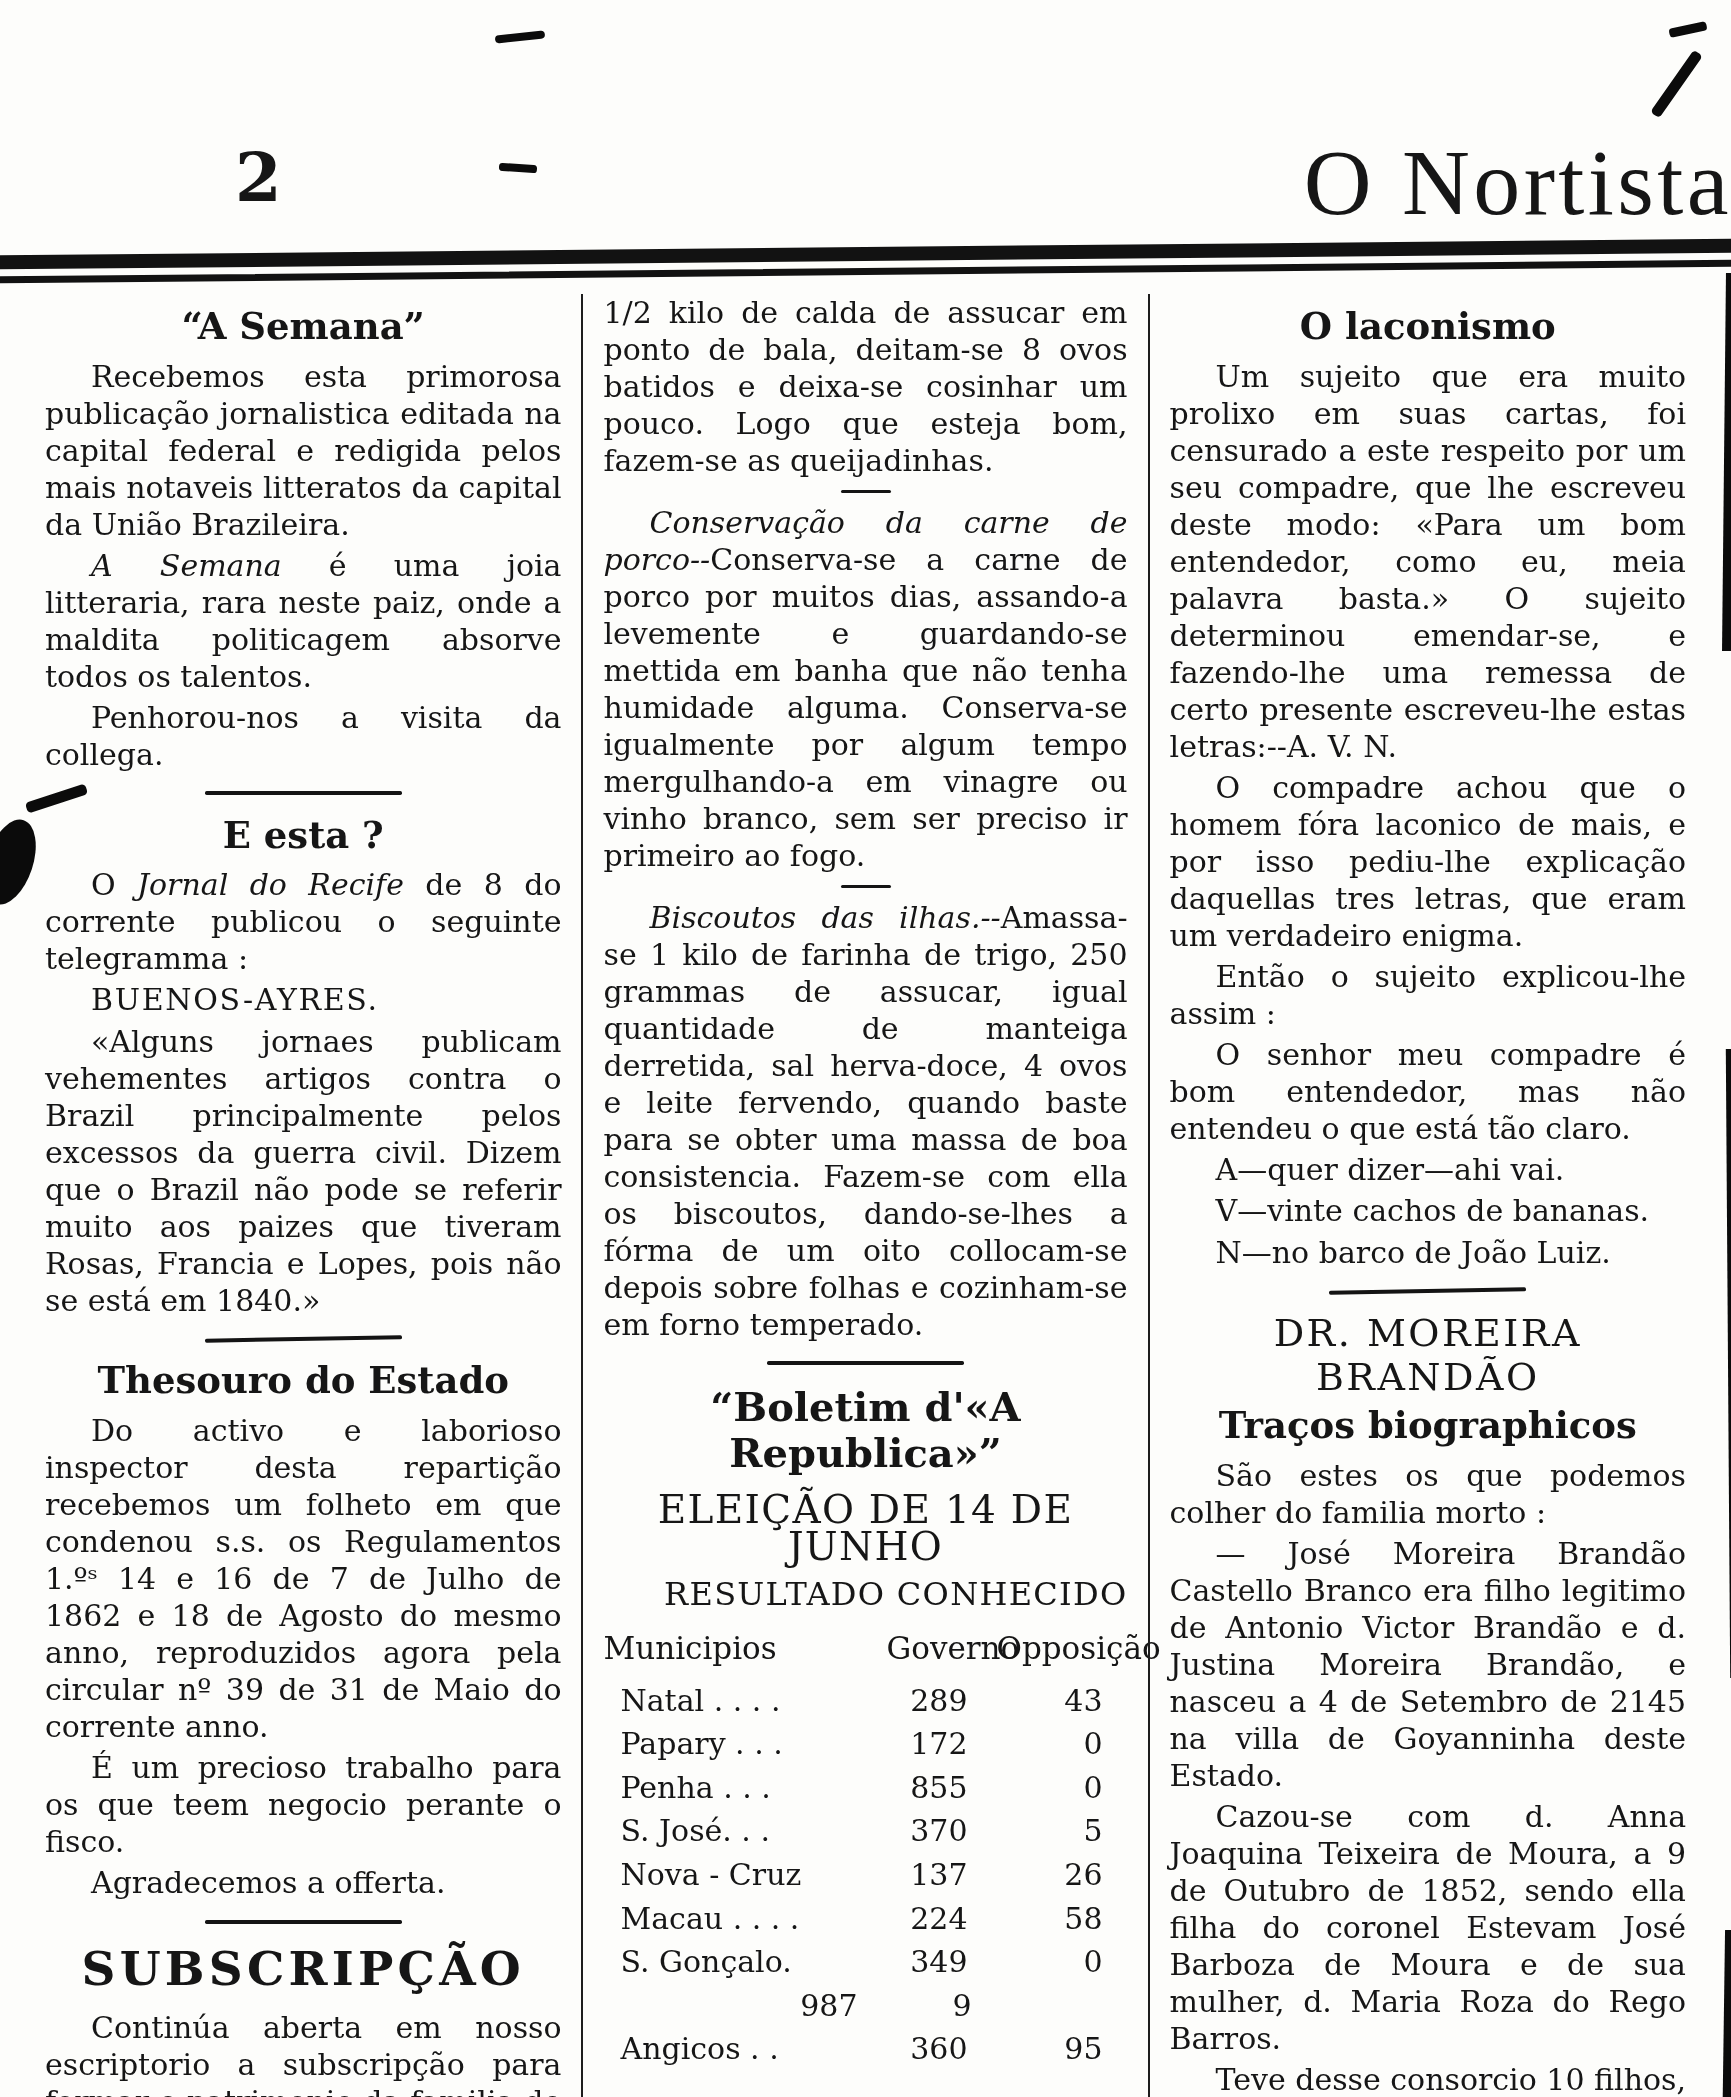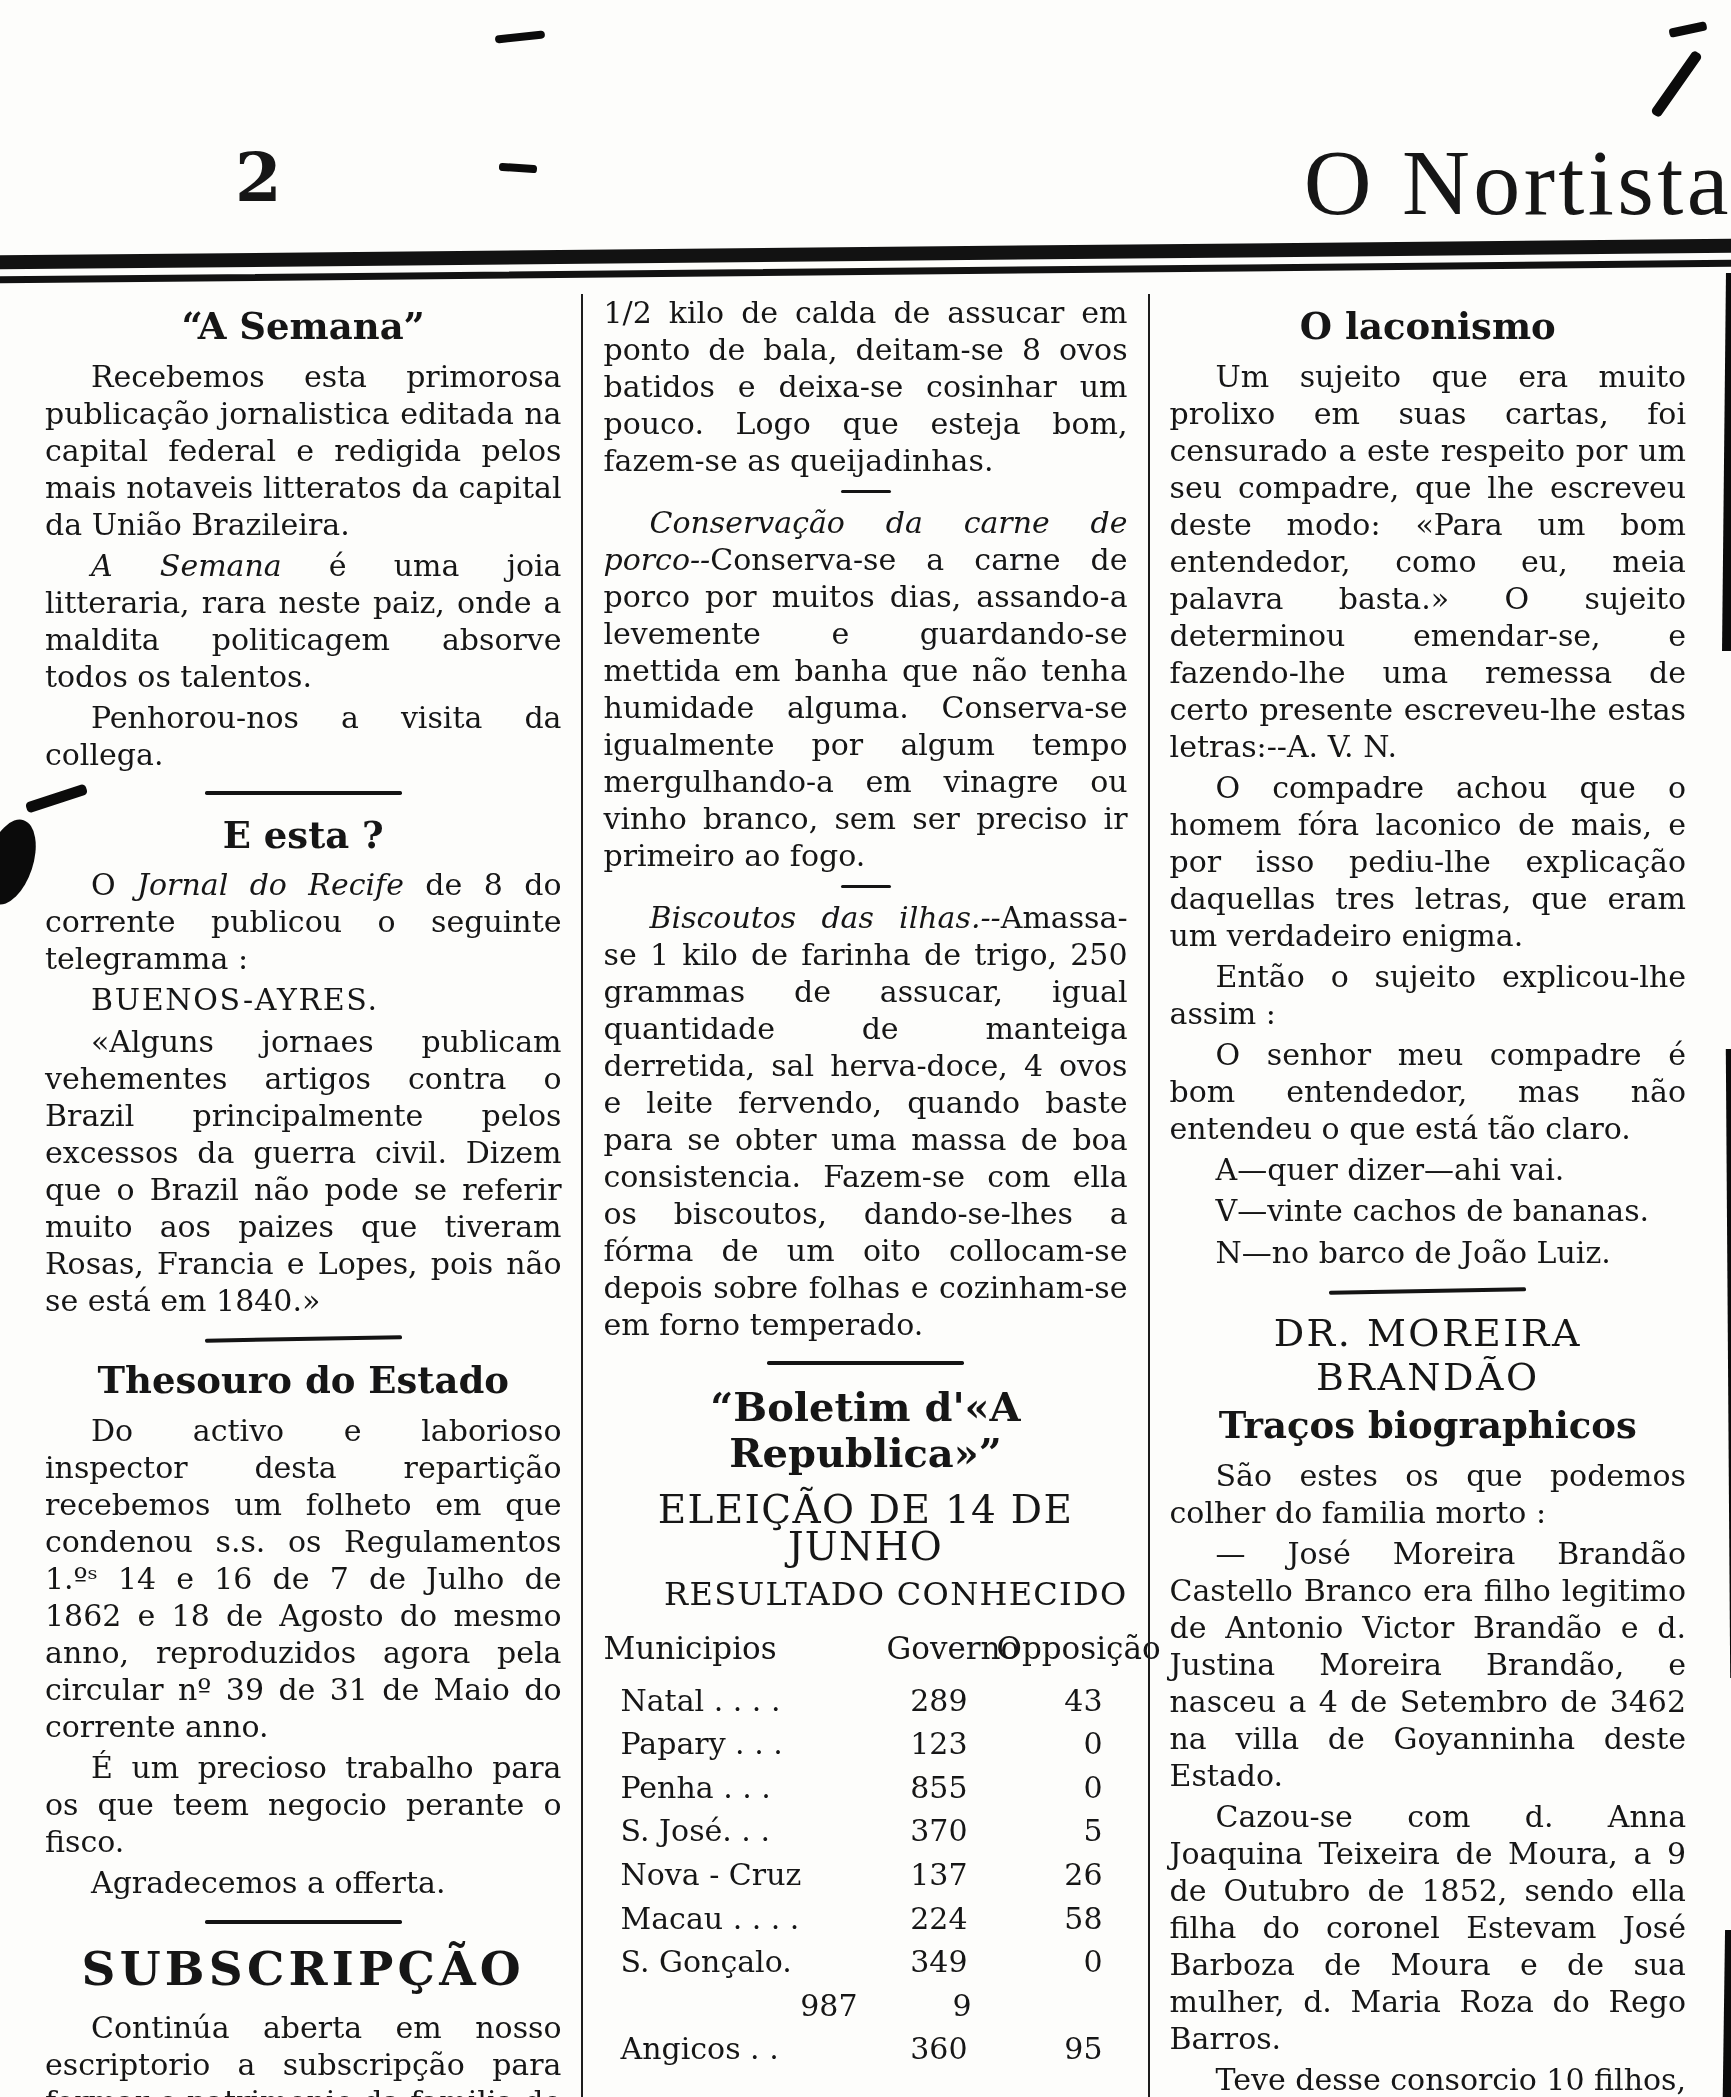--- a/index.html
+++ b/index.html
@@ -151,21 +151,21 @@
         <div>
 
             <div class="erow">
               <span class="c-name">Natal . . . .</span>
               <span class="c-gov">289</span>
               <span class="c-opp">43</span>
             </div>
 
             <div class="erow">
               <span class="c-name">Papary . . .</span>
-              <span class="c-gov">123</span>
+              <span class="c-gov">172</span>
               <span class="c-opp">0</span>
             </div>
 
             <div class="erow">
               <span class="c-name">Penha . . .</span>
               <span class="c-gov">855</span>
               <span class="c-opp">0</span>
             </div>
 
             <div class="erow">
@@ -216,21 +216,21 @@
       <p class="para">O senhor meu compadre é bom entendedor, mas não entendeu o que está tão claro.</p>
       <p class="para">A—quer dizer—ahi vai.</p>
       <p class="para">V—vinte cachos de bananas.</p>
       <p class="para">N—no barco de João Luiz.</p>
 
       <div class="divider tilt"></div>
 
       <h2 class="sec sec-caps">DR. MOREIRA BRANDÃO</h2>
       <h3 class="subsec">Traços biographicos</h3>
       <p class="para">São estes os que podemos colher do familia morto :</p>
-      <p class="para">— José Moreira Brandão Castello Branco era filho legitimo de Antonio Victor Brandão e d. Justina Moreira Brandão, e nasceu a 4 de Setembro de 3462 na villa de Goyanninha deste Estado.</p>
+      <p class="para">— José Moreira Brandão Castello Branco era filho legitimo de Antonio Victor Brandão e d. Justina Moreira Brandão, e nasceu a 4 de Setembro de 2145 na villa de Goyanninha deste Estado.</p>
       <p class="para">Cazou-se com d. Anna Joaquina Teixeira de Moura, a 9 de Outubro de 1852, sendo ella filha do coronel Estevam José Barboza de Moura e de sua mulher, d. Maria Roza do Rego Barros.</p>
       <p class="para">Teve desse consorcio 10 filhos, sendo 5 homens e 5 mulheres, dos quaes falleceram o mais moço e a mais velha.</p>
 
     </div>
   </div>
 
 </div>
 
 
 </body></html>

